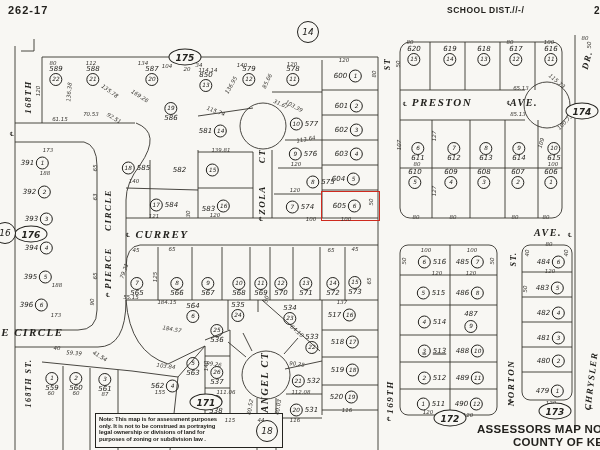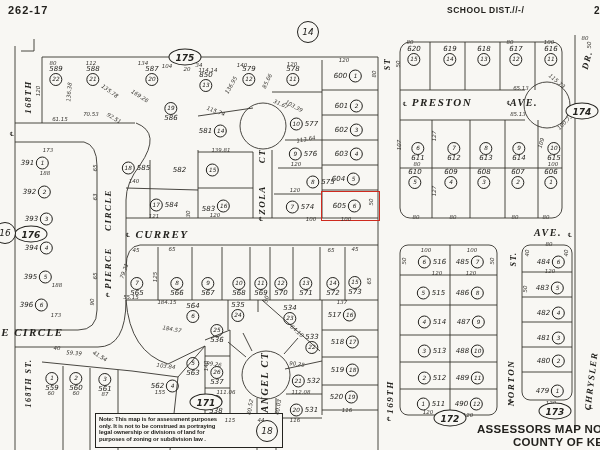--- a/index.html
+++ b/index.html
@@ -511,25 +511,25 @@
       <span class="num">515</span>
     </div>
     <div class="lot" style="left: 470px; top: 293px; transform: translate(-50%, -50%);">
       <span class="num">486</span>
       <span class="circ">8</span>
     </div>
     <div class="lot" style="left: 432px; top: 322px; transform: translate(-50%, -50%);">
       <span class="circ">4</span>
       <span class="num">514</span>
     </div>
-    <div class="lot" style="left: 471px; top: 322px; transform: translate(-50%, -50%);">
+    <div class="lot" style="left: 471px; top: 322px; transform: translate(-50%, -50%); flex-direction: column;">
       <span class="num">487</span>
       <span class="circ">9</span>
     </div>
-    <div class="lot" style="left: 432px; top: 351px; transform: translate(-50%, -50%);">
+    <div class="lot" style="left: 432px; top: 351px; transform: translate(-50%, -50%); text-decoration: underline;">
       <span class="circ">3</span>
       <span class="num">513</span>
     </div>
     <div class="lot" style="left: 470px; top: 351px; transform: translate(-50%, -50%);">
       <span class="num">488</span>
       <span class="circ">10</span>
     </div>
     <div class="lot" style="left: 432px; top: 378px; transform: translate(-50%, -50%);">
       <span class="circ">2</span>
       <span class="num">512</span>

